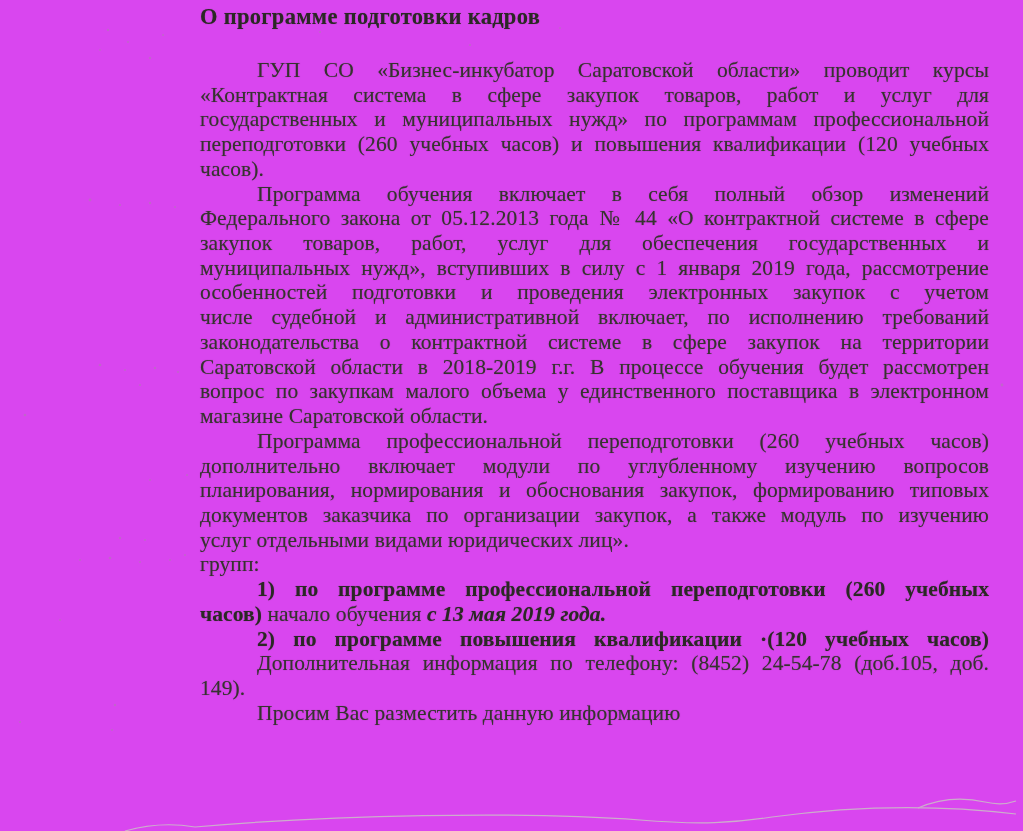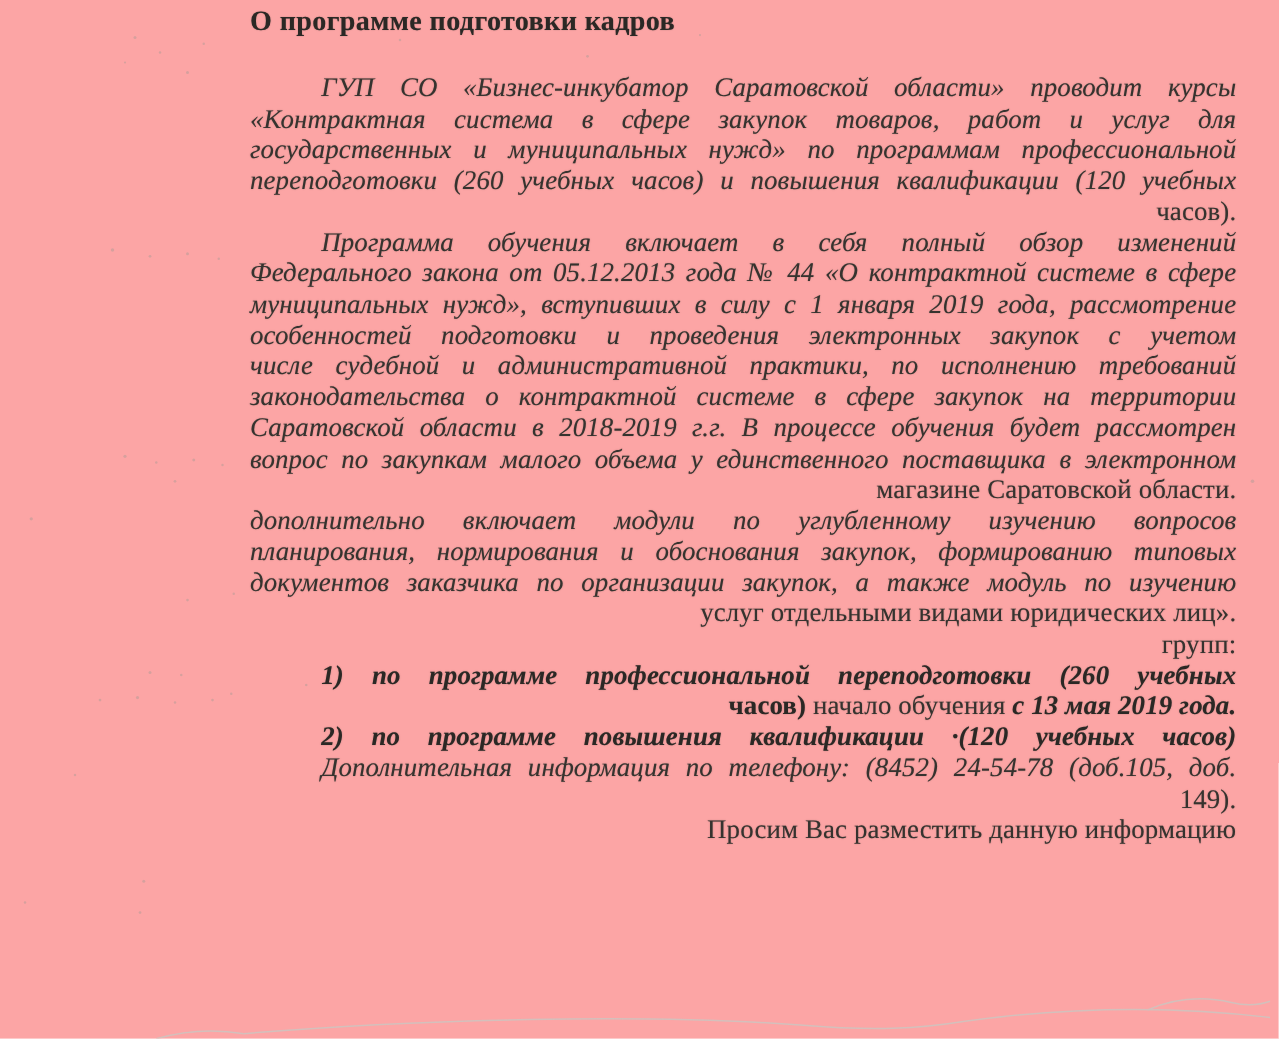--- a/index.html
+++ b/index.html
@@ -1,44 +1,44 @@
 <!DOCTYPE html>
 <html lang="ru"><head>
 <meta charset="utf-8">
 <style>
   html,body{margin:0;padding:0;background:#ffffff;}
   .page{
     position:relative;
     width:1023px;height:831px;
-    background:#fca5a5;
+    background:#d946ef;
     overflow:hidden;
     font-family:"Liberation Serif","DejaVu Serif",serif;
     color:#34312e;
   }
   .artifacts{position:absolute;left:0;top:0;z-index:0;pointer-events:none;}
   .textcol{
     position:absolute;left:200px;top:4px;width:789px;z-index:1;
   }
   .doc-title{
     margin:0;padding:0;
     font-size:22.5px;line-height:26px;font-weight:700;
     letter-spacing:.3px;color:#2b2825;
     text-shadow:0 0 1px rgba(55,52,48,.45);
   }
   .doc-body{margin-top:28px;}
   .ln{
     height:24.72px;line-height:24.72px;
     font-size:21.5px;
-    text-align:right;
+    text-align:left;
     letter-spacing:.1px;
     color:#36332f;
     text-shadow:0 0 1px rgba(62,58,54,.5);
     white-space:normal;
   }
-  .ln.just{text-align:justify;text-align-last:justify;font-style:italic;}
+  .ln.just{text-align:justify;text-align-last:justify;}
   .ln.ind{padding-left:57px;}
   .b{font-weight:700;color:#2b2825;}
   .bi{font-weight:700;font-style:italic;color:#2b2825;}
 </style>
 </head>
 <body>
 
 <div class="page">
 
   <svg class="artifacts" width="1023" height="831" viewBox="0 0 1023 831">
@@ -88,27 +88,29 @@
   <div class="textcol">
     <h1 class="doc-title">О программе подготовки кадров</h1>
     <div class="doc-body">
         <div class="ln just ind"><span>ГУП СО «Бизнес-инкубатор Саратовской области» проводит курсы</span></div>
         <div class="ln just"><span>«Контрактная система в сфере закупок товаров, работ и услуг для</span></div>
         <div class="ln just"><span>государственных и муниципальных нужд» по программам профессиональной</span></div>
         <div class="ln just"><span>переподготовки (260 учебных часов) и повышения квалификации (120 учебных</span></div>
         <div class="ln"><span>часов).</span></div>
         <div class="ln just ind"><span>Программа обучения включает в себя полный обзор изменений</span></div>
         <div class="ln just"><span>Федерального закона от 05.12.2013 года № 44 «О контрактной системе в сфере</span></div>
+        <div class="ln just"><span>закупок товаров, работ, услуг для обеспечения государственных и</span></div>
         <div class="ln just"><span>муниципальных нужд», вступивших в силу с 1 января 2019 года, рассмотрение</span></div>
         <div class="ln just"><span>особенностей подготовки и проведения электронных закупок с учетом</span></div>
-        <div class="ln just"><span>числе судебной и административной практики, по исполнению требований</span></div>
+        <div class="ln just"><span>числе судебной и административной включает, по исполнению требований</span></div>
         <div class="ln just"><span>законодательства о контрактной системе в сфере закупок на территории</span></div>
         <div class="ln just"><span>Саратовской области в 2018-2019 г.г. В процессе обучения будет рассмотрен</span></div>
         <div class="ln just"><span>вопрос по закупкам малого объема у единственного поставщика в электронном</span></div>
         <div class="ln"><span>магазине Саратовской области.</span></div>
+        <div class="ln just ind"><span>Программа профессиональной переподготовки (260 учебных часов)</span></div>
         <div class="ln just"><span>дополнительно включает модули по углубленному изучению вопросов</span></div>
         <div class="ln just"><span>планирования, нормирования и обоснования закупок, формированию типовых</span></div>
         <div class="ln just"><span>документов заказчика по организации закупок, а также модуль по изучению</span></div>
         <div class="ln"><span>услуг отдельными видами юридических лиц».</span></div>
         <div class="ln"><span>групп:</span></div>
         <div class="ln just ind"><span class="b">1) по программе профессиональной переподготовки (260 учебных</span></div>
         <div class="ln"><span class="b">часов)</span><span> начало обучения </span><span class="bi">с 13 мая 2019 года.</span></div>
         <div class="ln just ind"><span class="b">2) по программе повышения квалификации ·(120 учебных часов)</span></div>
         <div class="ln just ind"><span>Дополнительная информация по телефону: (8452) 24-54-78 (доб.105, доб.</span></div>
         <div class="ln"><span>149).</span></div>

